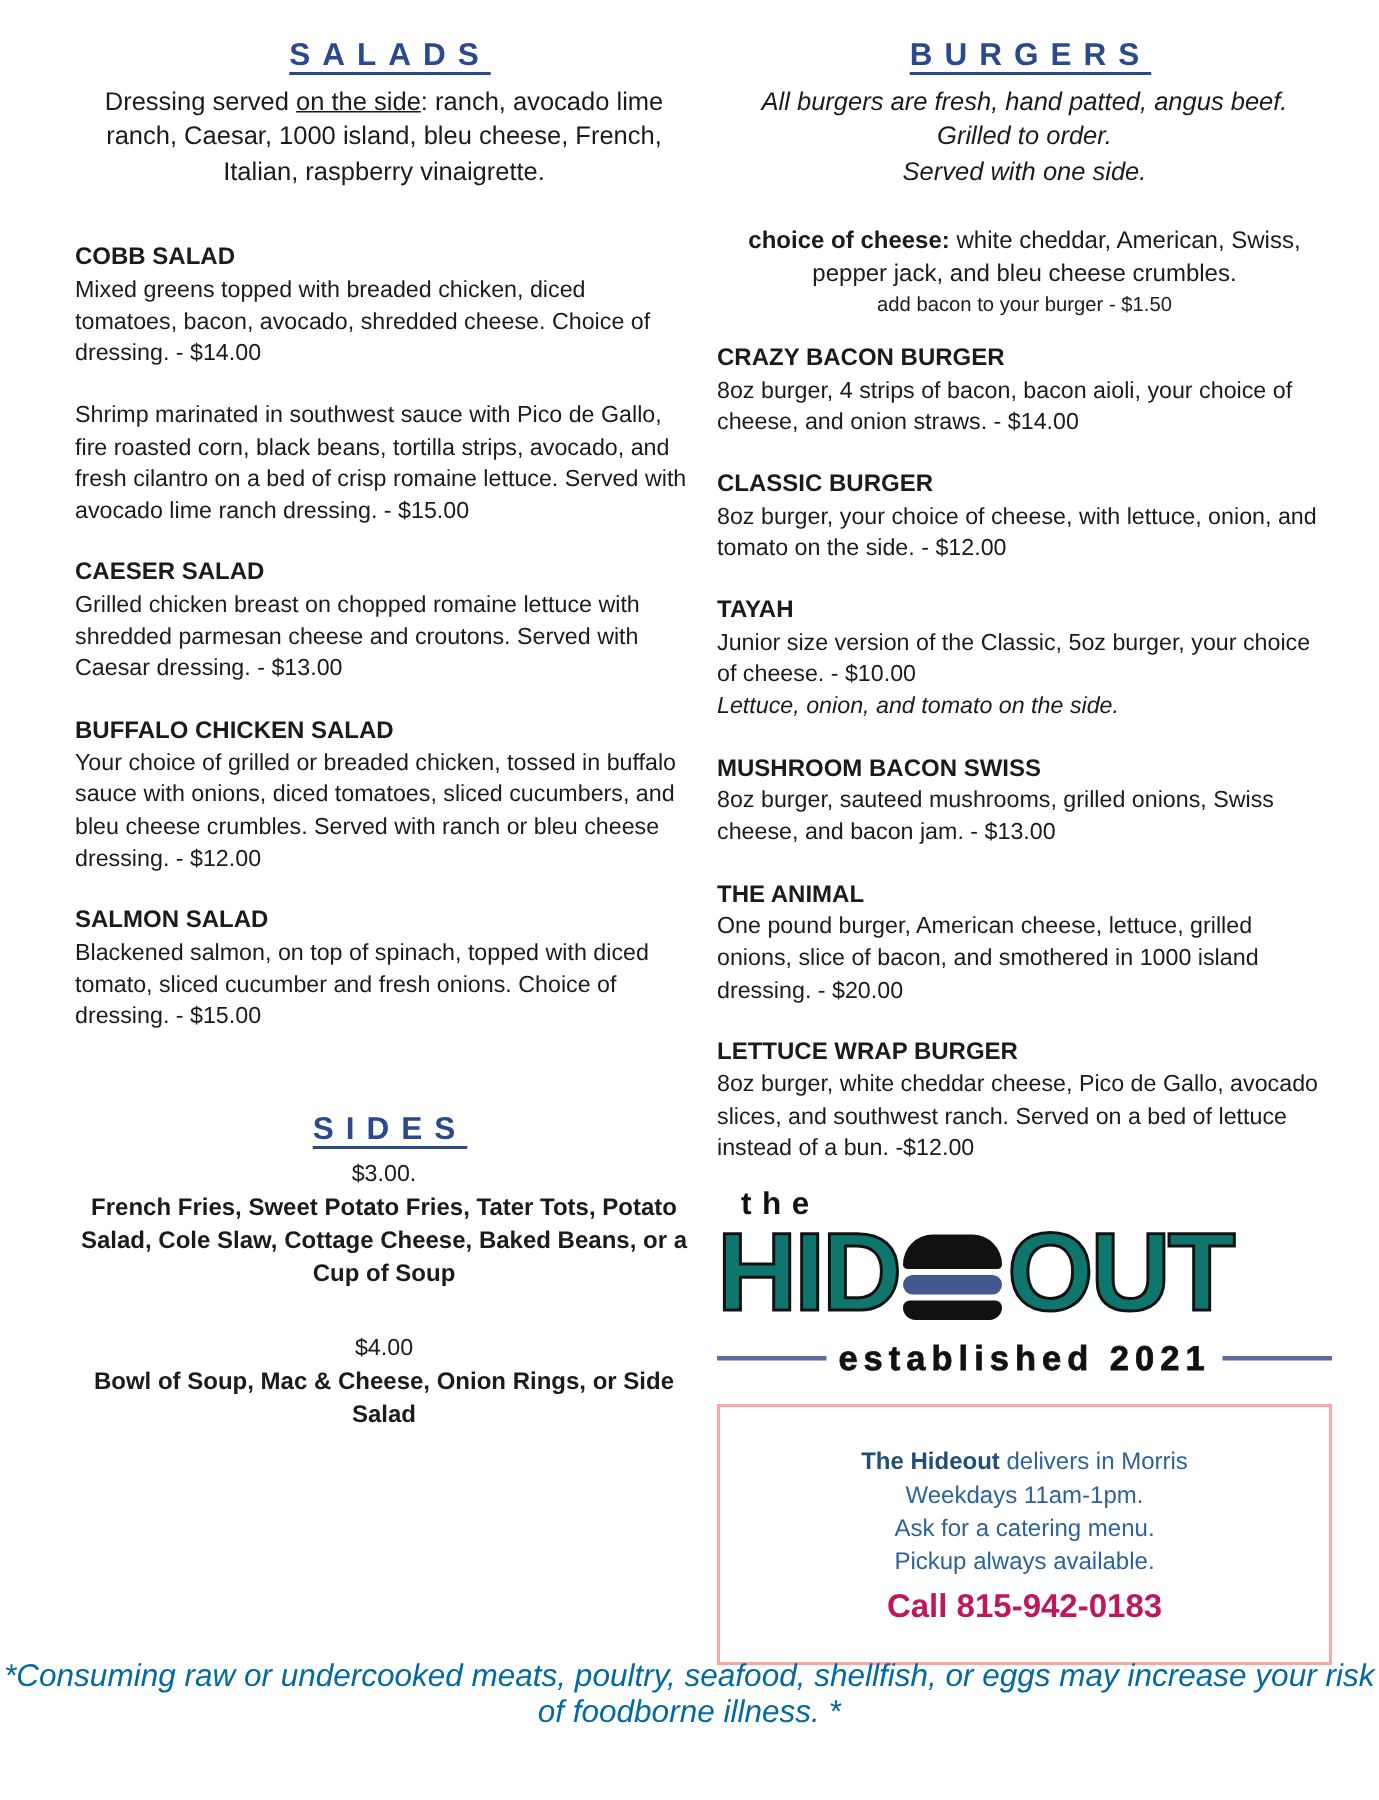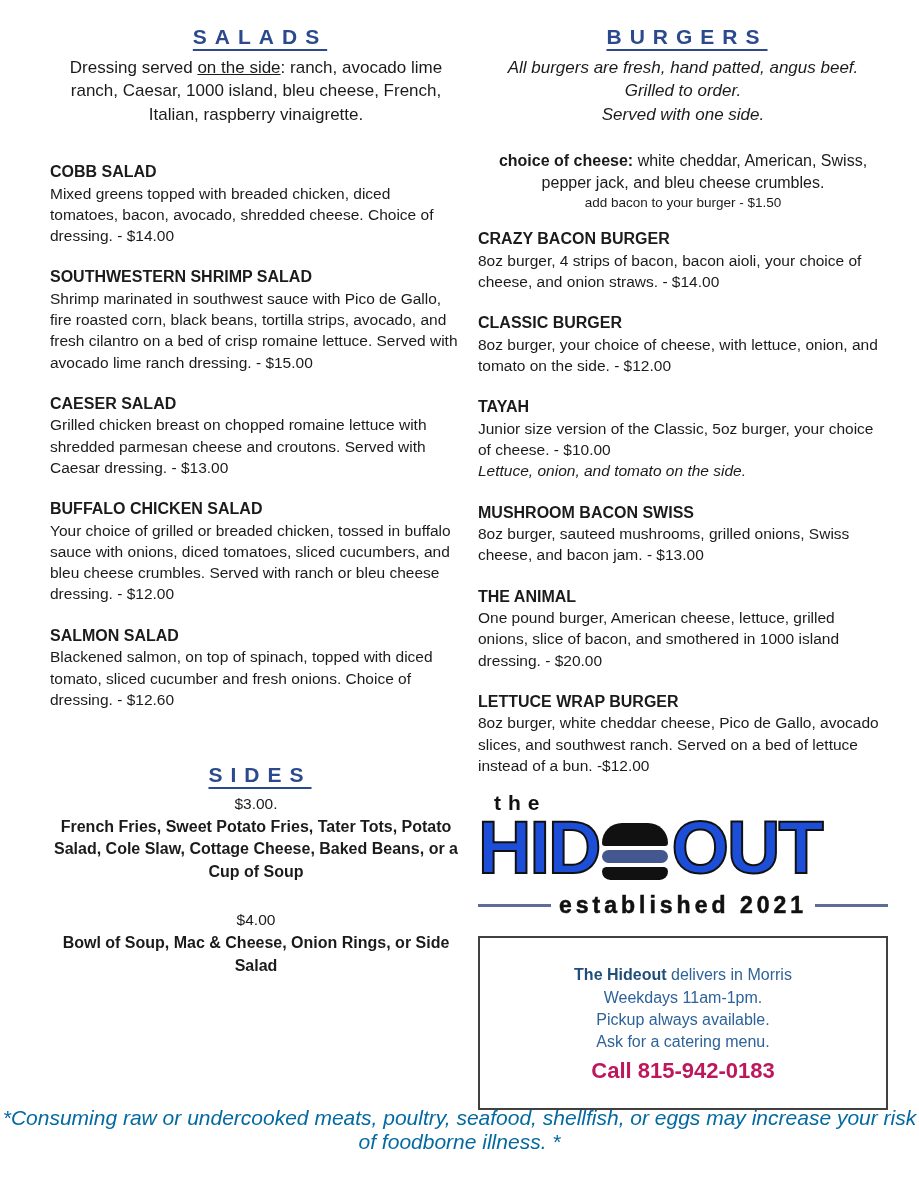--- a/index.html
+++ b/index.html
@@ -39,40 +39,40 @@
   .sides-price{font-size:15.5px;margin-top:7px;line-height:1.35;}
   .sides-items{font-weight:bold;font-size:16px;line-height:1.4;margin-top:1px;}
   .sides-gap{margin-top:27px;}
 
   .logo{margin-top:16px;}
   .logo-the{
     font-weight:bold;font-size:21px;letter-spacing:7px;color:#111;
     margin-left:16px;line-height:1;
   }
   .logo-main{
-    display:flex;align-items:center;color:#1d4ed8;
+    display:flex;align-items:center;color:#0f766e;
     font-size:74px;font-weight:bold;letter-spacing:-2px;line-height:0.95;
     -webkit-text-stroke:2px #111;
   }
   .burger-glyph{
     display:inline-flex;flex-direction:column;justify-content:center;
     width:66px;margin:6px 3px 0 3px;gap:4px;
   }
   .burger-glyph .bun-top{height:23px;background:#111;border-radius:33px 33px 5px 5px;}
   .burger-glyph .patty{height:13px;background:#44578f;border-radius:7px;}
   .burger-glyph .bun-bottom{height:13px;background:#111;border-radius:5px 5px 9px 9px;}
   .logo-est{display:flex;align-items:center;gap:8px;margin-top:9px;}
   .logo-est .rule{flex:1;height:3px;background:#5c6d99;}
   .logo-est .est-text{
     font-weight:bold;font-size:23px;letter-spacing:4px;color:#111;white-space:nowrap;
     -webkit-text-stroke:0.5px #111;
   }
 
   .delivery-box{
-    margin-top:17px;border:2px solid #404040;text-align:center;
+    margin-top:17px;border:2px solid #fca5a5;text-align:center;
     padding:26px 8px 22px 8px;color:#2e6399;font-size:16px;line-height:1.38;
   }
   .delivery-box .bold-name{font-weight:bold;color:#1f4e79;}
   .delivery-phone{font-size:22px;font-weight:bold;color:#be185d;margin-top:3px;}
 
   .footer-disclaimer{
     position:absolute;left:0;right:0;top:1106px;text-align:center;
     font-style:italic;font-size:21px;color:#0369a1;
   }
 </style>
@@ -84,34 +84,33 @@
   <div class="col col-left">
     <div class="section-title"><span class="u">SALADS</span></div>
 
     <div class="center-note"><span>Dressing served </span><span class="ul">on the side</span><span>: ranch, avocado lime ranch, Caesar, 1000 island, bleu cheese, French, Italian, raspberry vinaigrette.</span></div>
 
     <div class="menu-item first">
       <div class="item-name">COBB SALAD</div>
       <div class="item-desc">Mixed greens topped with breaded chicken, diced tomatoes, bacon, avocado, shredded cheese. Choice of dressing. - $14.00</div>
     </div>
     <div class="menu-item">
-      <div class="item-name">SOUTHWESTERN SHRIMP SALAD</div>
       <div class="item-desc">Shrimp marinated in southwest sauce with Pico de Gallo, fire roasted corn, black beans, tortilla strips, avocado, and fresh cilantro on a bed of crisp romaine lettuce. Served with avocado lime ranch dressing. - $15.00</div>
     </div>
     <div class="menu-item">
       <div class="item-name">CAESER SALAD</div>
       <div class="item-desc">Grilled chicken breast on chopped romaine lettuce with shredded parmesan cheese and croutons. Served with Caesar dressing. - $13.00</div>
     </div>
     <div class="menu-item">
       <div class="item-name">BUFFALO CHICKEN SALAD</div>
       <div class="item-desc">Your choice of grilled or breaded chicken, tossed in buffalo sauce with onions, diced tomatoes, sliced cucumbers, and bleu cheese crumbles. Served with ranch or bleu cheese dressing. - $12.00</div>
     </div>
     <div class="menu-item">
       <div class="item-name">SALMON SALAD</div>
-      <div class="item-desc">Blackened salmon, on top of spinach, topped with diced tomato, sliced cucumber and fresh onions. Choice of dressing. - $12.60</div>
+      <div class="item-desc">Blackened salmon, on top of spinach, topped with diced tomato, sliced cucumber and fresh onions. Choice of dressing. - $15.00</div>
     </div>
 
     <div class="sides-block">
       <div class="section-title"><span class="u">SIDES</span></div>
       <div class="sides-price">$3.00.</div>
       <div class="sides-items">French Fries, Sweet Potato Fries, Tater Tots, Potato Salad, Cole Slaw, Cottage Cheese, Baked Beans, or a Cup of Soup</div>
       <div class="sides-price sides-gap">$4.00</div>
       <div class="sides-items">Bowl of Soup, Mac &amp; Cheese, Onion Rings, or Side Salad</div>
     </div>
   </div>
@@ -170,21 +169,21 @@
       <div class="logo-est">
         <span class="rule"></span>
         <span class="est-text">established 2021</span>
         <span class="rule"></span>
       </div>
     </div>
 
     <div class="delivery-box">
       <div><span class="bold-name">The Hideout</span><span> delivers in Morris</span></div>
       <div>Weekdays 11am-1pm.</div>
+      <div>Ask for a catering menu.</div>
       <div>Pickup always available.</div>
-      <div>Ask for a catering menu.</div>
       <div class="delivery-phone">Call 815-942-0183</div>
     </div>
   </div>
 
   <div class="footer-disclaimer">*Consuming raw or undercooked meats, poultry, seafood, shellfish, or eggs may increase your risk of foodborne illness. *</div>
 
 </div>
 
 </body></html>

